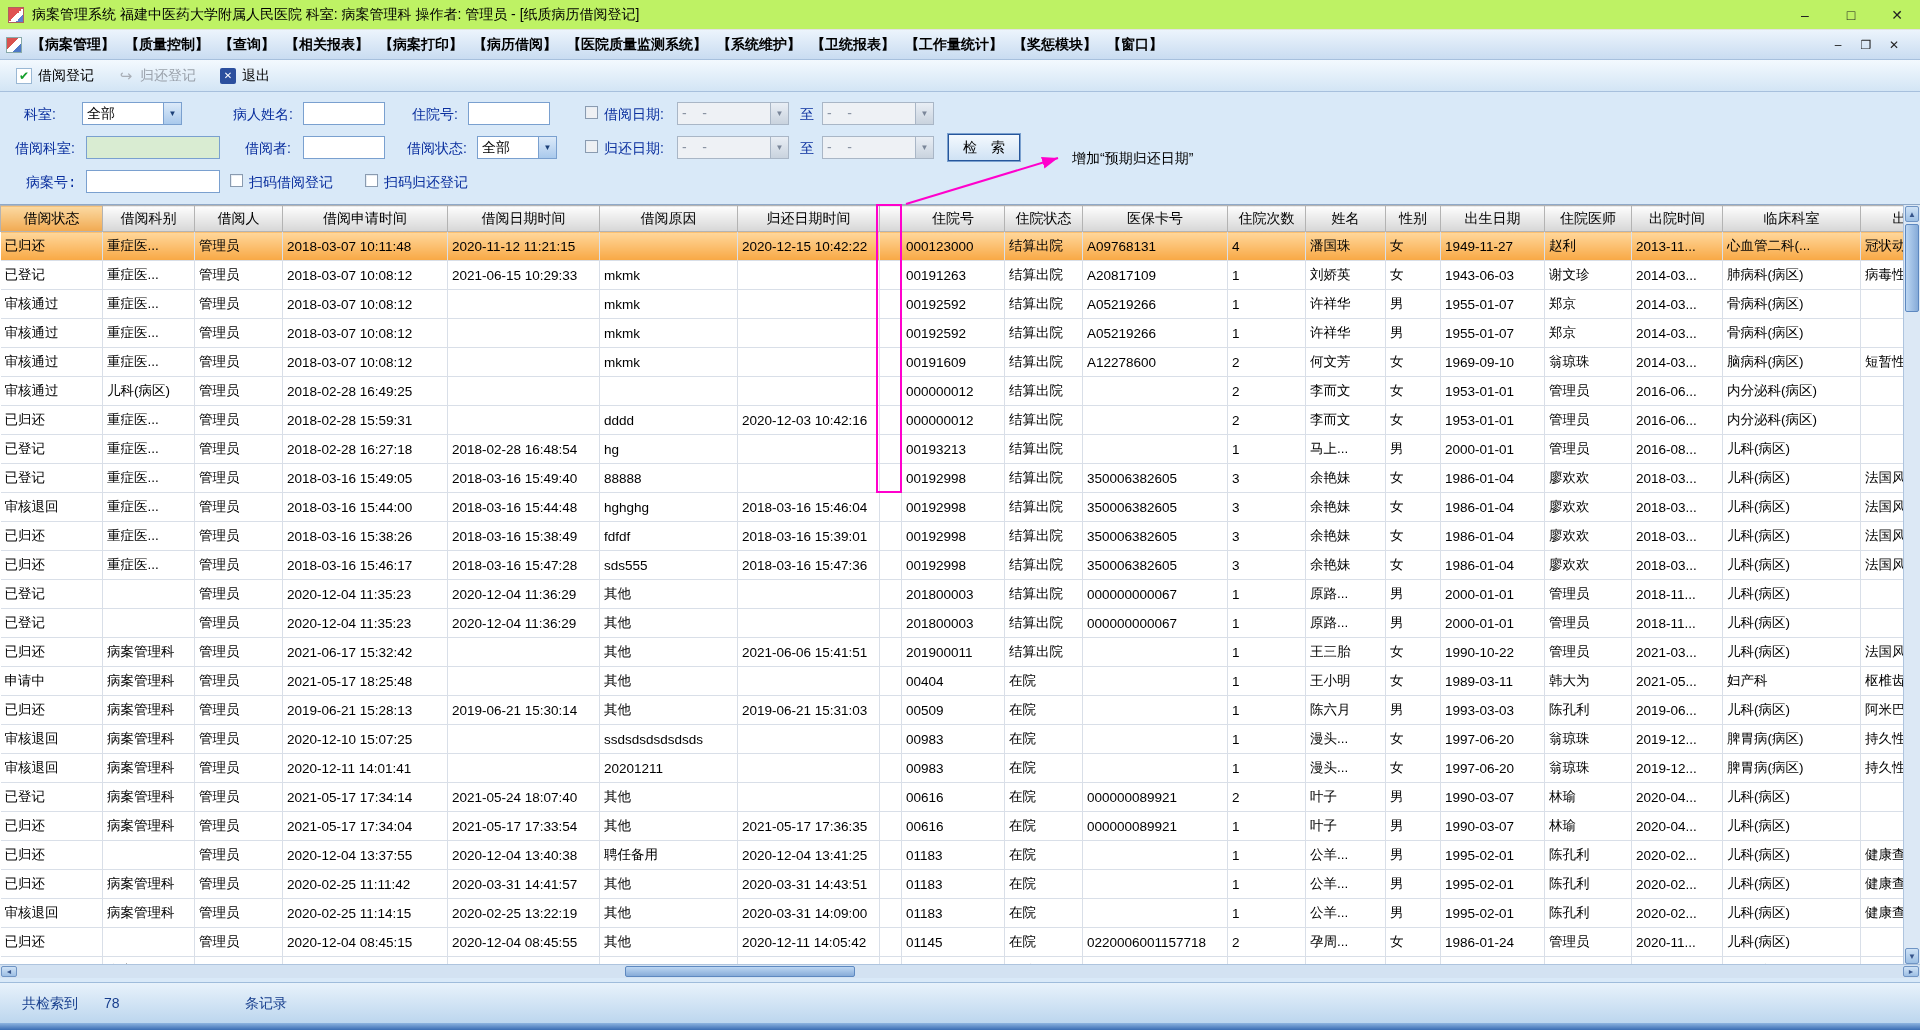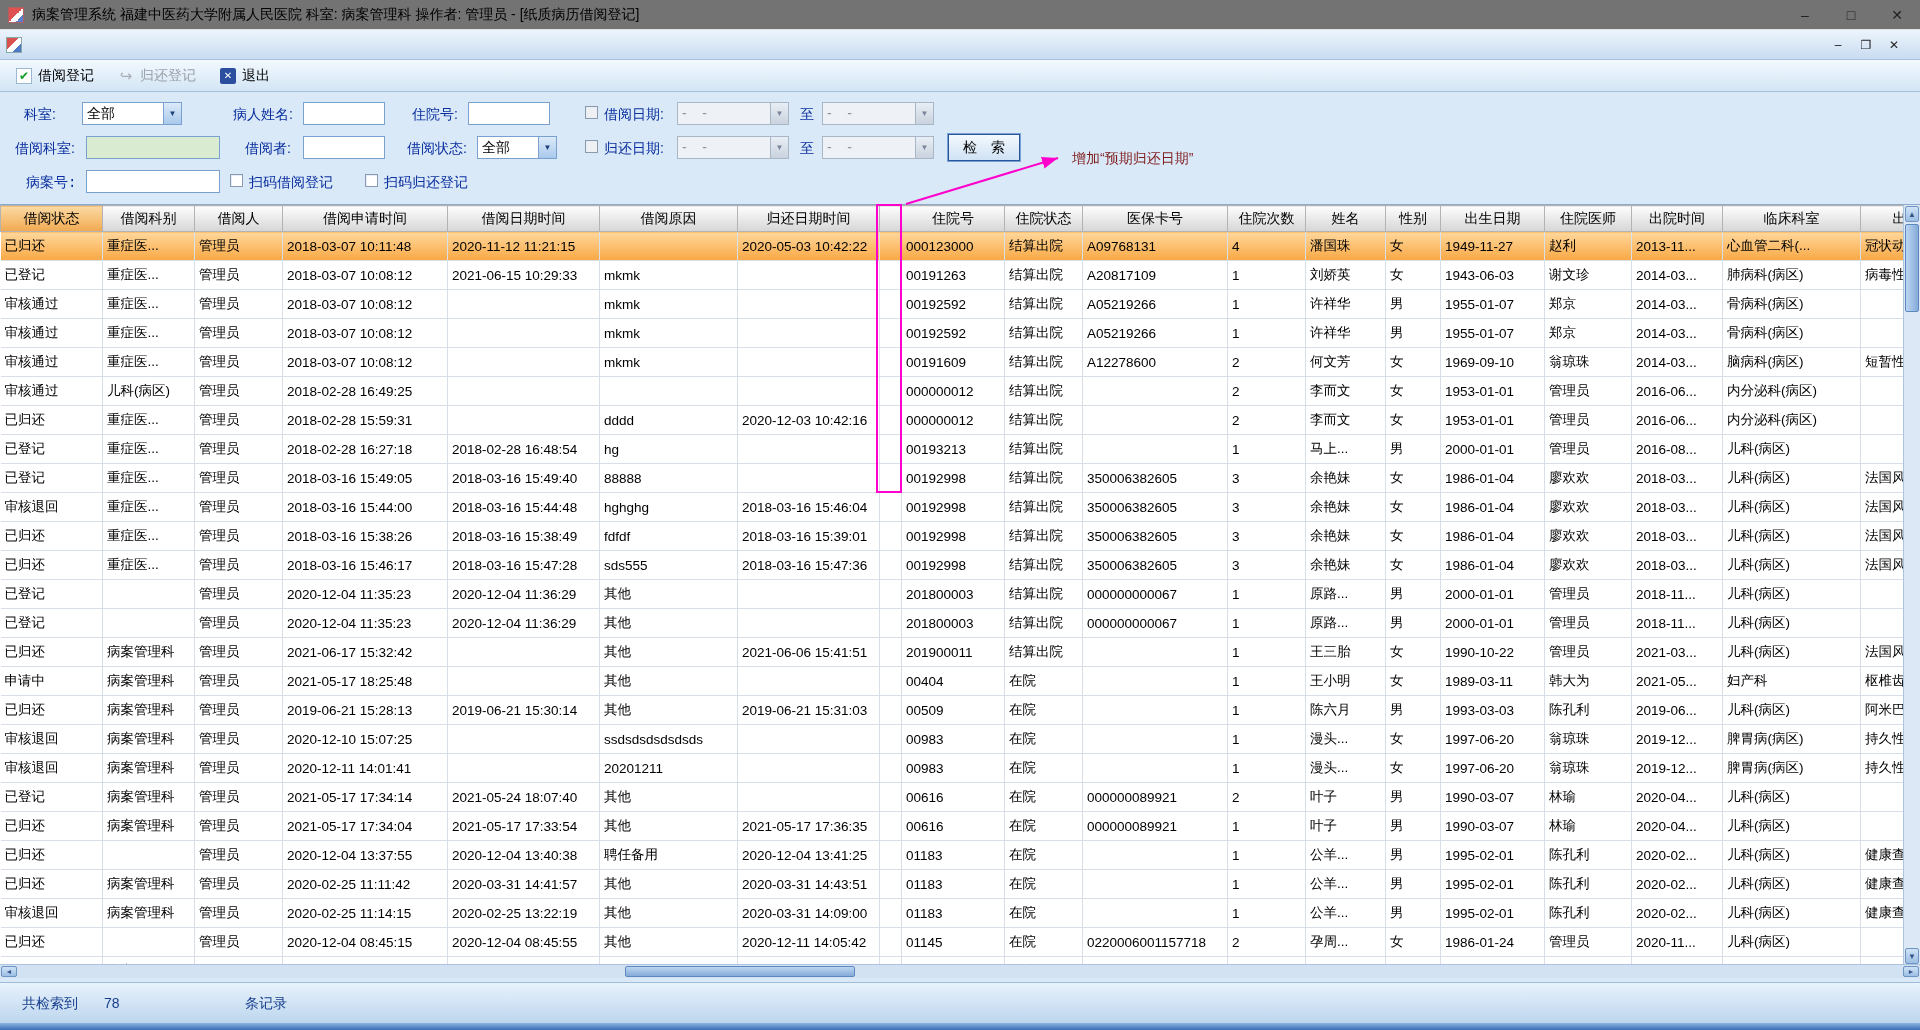--- a/index.html
+++ b/index.html
@@ -1,21 +1,21 @@
 <!DOCTYPE html>
 <html><head>
 <meta charset="utf-8">
 <style>
   * { margin:0; padding:0; box-sizing:border-box; }
   html,body { width:1920px; height:1030px; overflow:hidden; }
   body { font-family:"Liberation Sans","DejaVu Sans",sans-serif; font-size:14px; color:#000; background:#d9e9f8; }
   .window { position:relative; width:1920px; height:1030px; display:flex; flex-direction:column; background:#d9e9f8; }
 
   
-  .titlebar { height:30px; background:#737373; display:flex; align-items:center; padding-left:8px; flex:0 0 auto; border-bottom:1px solid #e2e2e2; }
+  .titlebar { height:30px; background:#bef264; display:flex; align-items:center; padding-left:8px; flex:0 0 auto; border-bottom:1px solid #e2e2e2; }
   .app-icon { width:16px; height:16px; margin-right:8px; border:1px solid #b06060; background:linear-gradient(135deg,#e05252 0 50%,#ffffff 50% 75%,#5a7fd0 75% 100%); }
   .title-text { font-size:14px; white-space:nowrap; }
   .win-controls { margin-left:auto; display:flex; height:30px; }
   .win-btn { width:46px; height:30px; display:flex; align-items:center; justify-content:center; font-size:14px; color:#222; }
 
   
   .menubar { height:30px; background:linear-gradient(#ecf4fc,#c9dcf1); border-bottom:1px solid #a7c0dd; display:flex; align-items:center; padding:0 6px; flex:0 0 auto; }
   .mdi-icon { width:16px; height:16px; margin-right:4px; border:1px solid #8aa; background:linear-gradient(135deg,#d8524f 0 40%,#ffffff 40% 70%,#4d79c8 70% 100%); }
   .menu-item { font-weight:bold; padding:0 5px; white-space:nowrap; font-size:14px; }
   .mdi-controls { margin-left:auto; display:flex; gap:8px; padding-right:10px; }
@@ -63,39 +63,53 @@
   .h-thumb { position:absolute; left:625px; top:1px; width:230px; height:11px; background:linear-gradient(#bcd6f2,#86abd8); border:1px solid #5d88c0; border-radius:2px; }
 
   .gap { height:4px; background:#d9e9f8; flex:0 0 auto; }
   .statusbar { height:41px; background:linear-gradient(#e8f2fb,#bcd6ee); border-top:1px solid #9fbcdb; position:relative; color:#173e8d; flex:0 0 auto; }
   .status-item { position:absolute; top:12px; white-space:nowrap; }
   .bottomstrip { height:7px; background:linear-gradient(#8db4e0,#3a6db4); flex:0 0 auto; }
 
   
   .annotation-rect { position:absolute; left:876px; top:204px; width:26px; height:289px; border:2px solid #ff00cc; z-index:50; pointer-events:none; }
   .annotation-svg { position:absolute; left:898px; top:146px; z-index:50; pointer-events:none; }
-  .annotation-text { position:absolute; left:1072px; top:150px; font-size:14px; color:#7f1d1d; z-index:50; white-space:nowrap; }
+  .annotation-text { position:absolute; left:1072px; top:150px; font-size:14px; color:#000000; z-index:50; white-space:nowrap; }
 </style>
 </head>
 <body>
 
 <div class="window">
 
   <div class="titlebar">
     <div class="app-icon"></div>
     <div class="title-text">病案管理系统 福建中医药大学附属人民医院 科室: 病案管理科 操作者: 管理员 - [纸质病历借阅登记]</div>
     <div class="win-controls">
       <div class="win-btn">–</div>
       <div class="win-btn">□</div>
       <div class="win-btn">✕</div>
     </div>
   </div>
 
   <div class="menubar">
     <div class="mdi-icon"></div>
+    <div style="display:flex;">
+        <span class="menu-item">【病案管理】</span>
+        <span class="menu-item">【质量控制】</span>
+        <span class="menu-item">【查询】</span>
+        <span class="menu-item">【相关报表】</span>
+        <span class="menu-item">【病案打印】</span>
+        <span class="menu-item">【病历借阅】</span>
+        <span class="menu-item">【医院质量监测系统】</span>
+        <span class="menu-item">【系统维护】</span>
+        <span class="menu-item">【卫统报表】</span>
+        <span class="menu-item">【工作量统计】</span>
+        <span class="menu-item">【奖惩模块】</span>
+        <span class="menu-item">【窗口】</span>
+      </div>
     <div class="mdi-controls">
       <div class="mdi-btn">–</div>
       <div class="mdi-btn">❐</div>
       <div class="mdi-btn">✕</div>
     </div>
   </div>
 
   <div class="toolbar">
     <div class="tool-btn">
       <span class="ticon check-icon">✔</span>
@@ -211,21 +225,21 @@
           </tr>
         </thead>
         <tbody>
           <tr class="selected">
             <td>已归还</td>
             <td>重症医...</td>
             <td>管理员</td>
             <td>2018-03-07 10:11:48</td>
             <td>2020-11-12 11:21:15</td>
             <td></td>
-            <td>2020-05-03 10:42:22</td>
+            <td>2020-12-15 10:42:22</td>
             <td></td>
             <td>000123000</td>
             <td>结算出院</td>
             <td>A09768131</td>
             <td>4</td>
             <td>潘国珠</td>
             <td>女</td>
             <td>1949-11-27</td>
             <td>赵利</td>
             <td>2013-11...</td>

